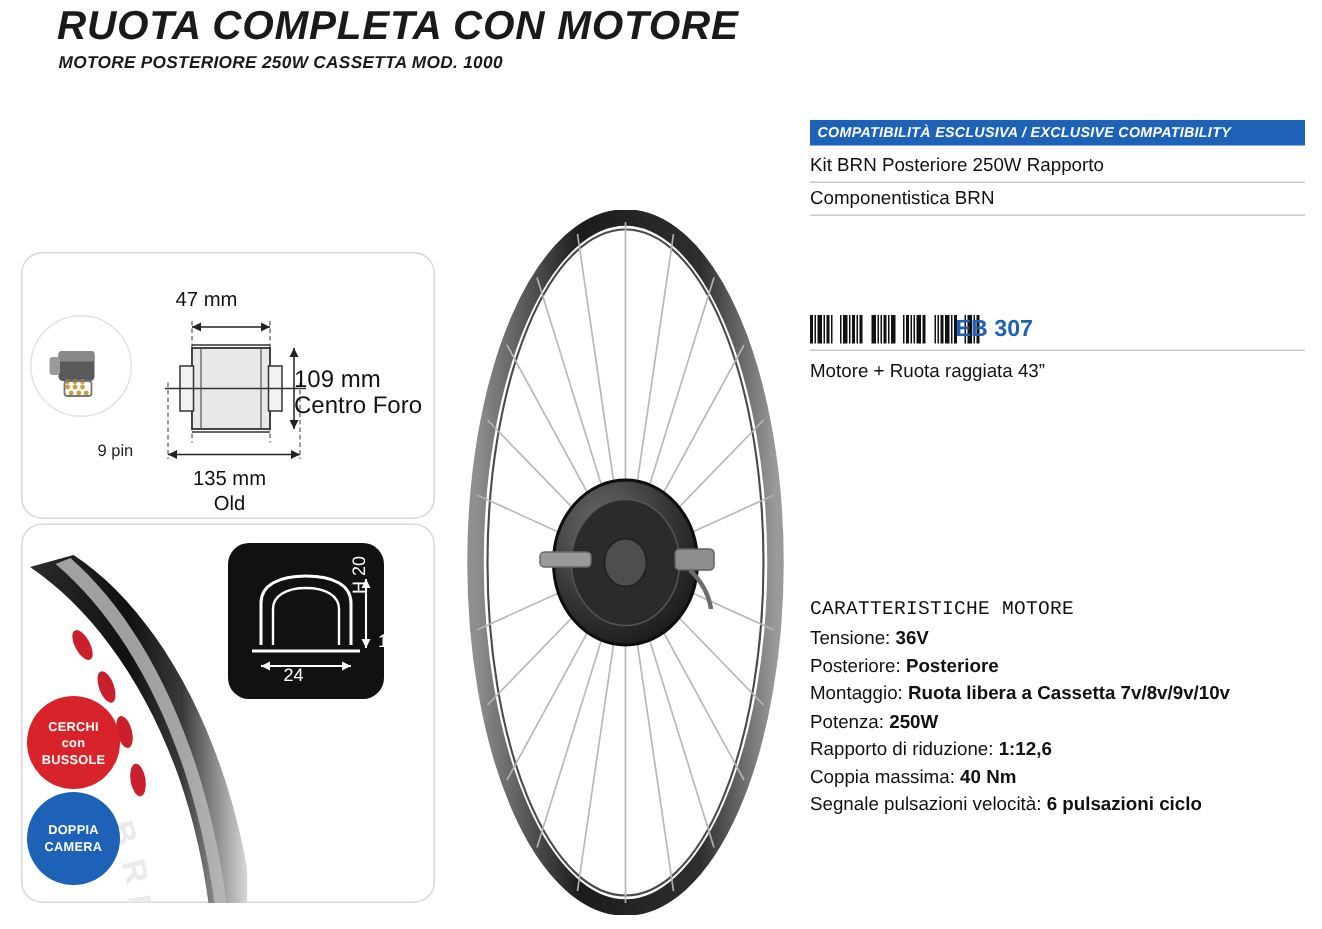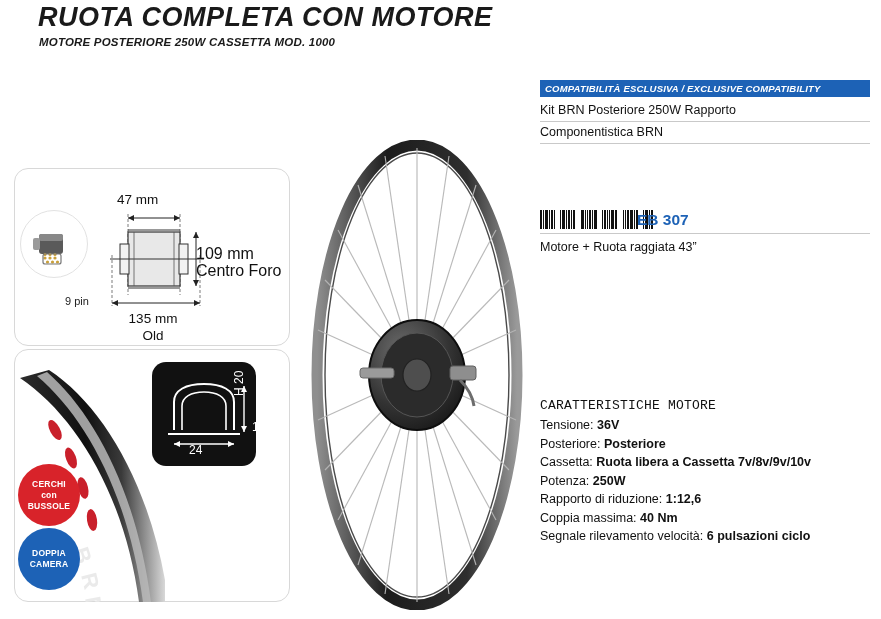--- a/index.html
+++ b/index.html
@@ -294,20 +294,20 @@
     </span>
   </div>
   <div class="code-label">EB 307</div>
   <div class="code-rule"></div>
   <div class="code-desc">Motore + Ruota raggiata 43”</div>
 
   <div class="specs">
     <div class="specs-title">CARATTERISTICHE MOTORE</div>
     <div class="spec-line"><span>Tensione: </span><b>36V</b></div>
     <div class="spec-line"><span>Posteriore: </span><b>Posteriore</b></div>
-    <div class="spec-line"><span>Cassetta: </span><b>Ruota libera a Cassetta 7v/8v/9v/10v</b></div>
+    <div class="spec-line"><span>Montaggio: </span><b>Ruota libera a Cassetta 7v/8v/9v/10v</b></div>
     <div class="spec-line"><span>Potenza: </span><b>250W</b></div>
     <div class="spec-line"><span>Rapporto di riduzione: </span><b>1:12,6</b></div>
     <div class="spec-line"><span>Coppia massima: </span><b>40 Nm</b></div>
-    <div class="spec-line"><span>Segnale rilevamento velocità: </span><b>6 pulsazioni ciclo</b></div>
+    <div class="spec-line"><span>Segnale pulsazioni velocità: </span><b>6 pulsazioni ciclo</b></div>
   </div>
 
 </div>
 
 </body></html>

